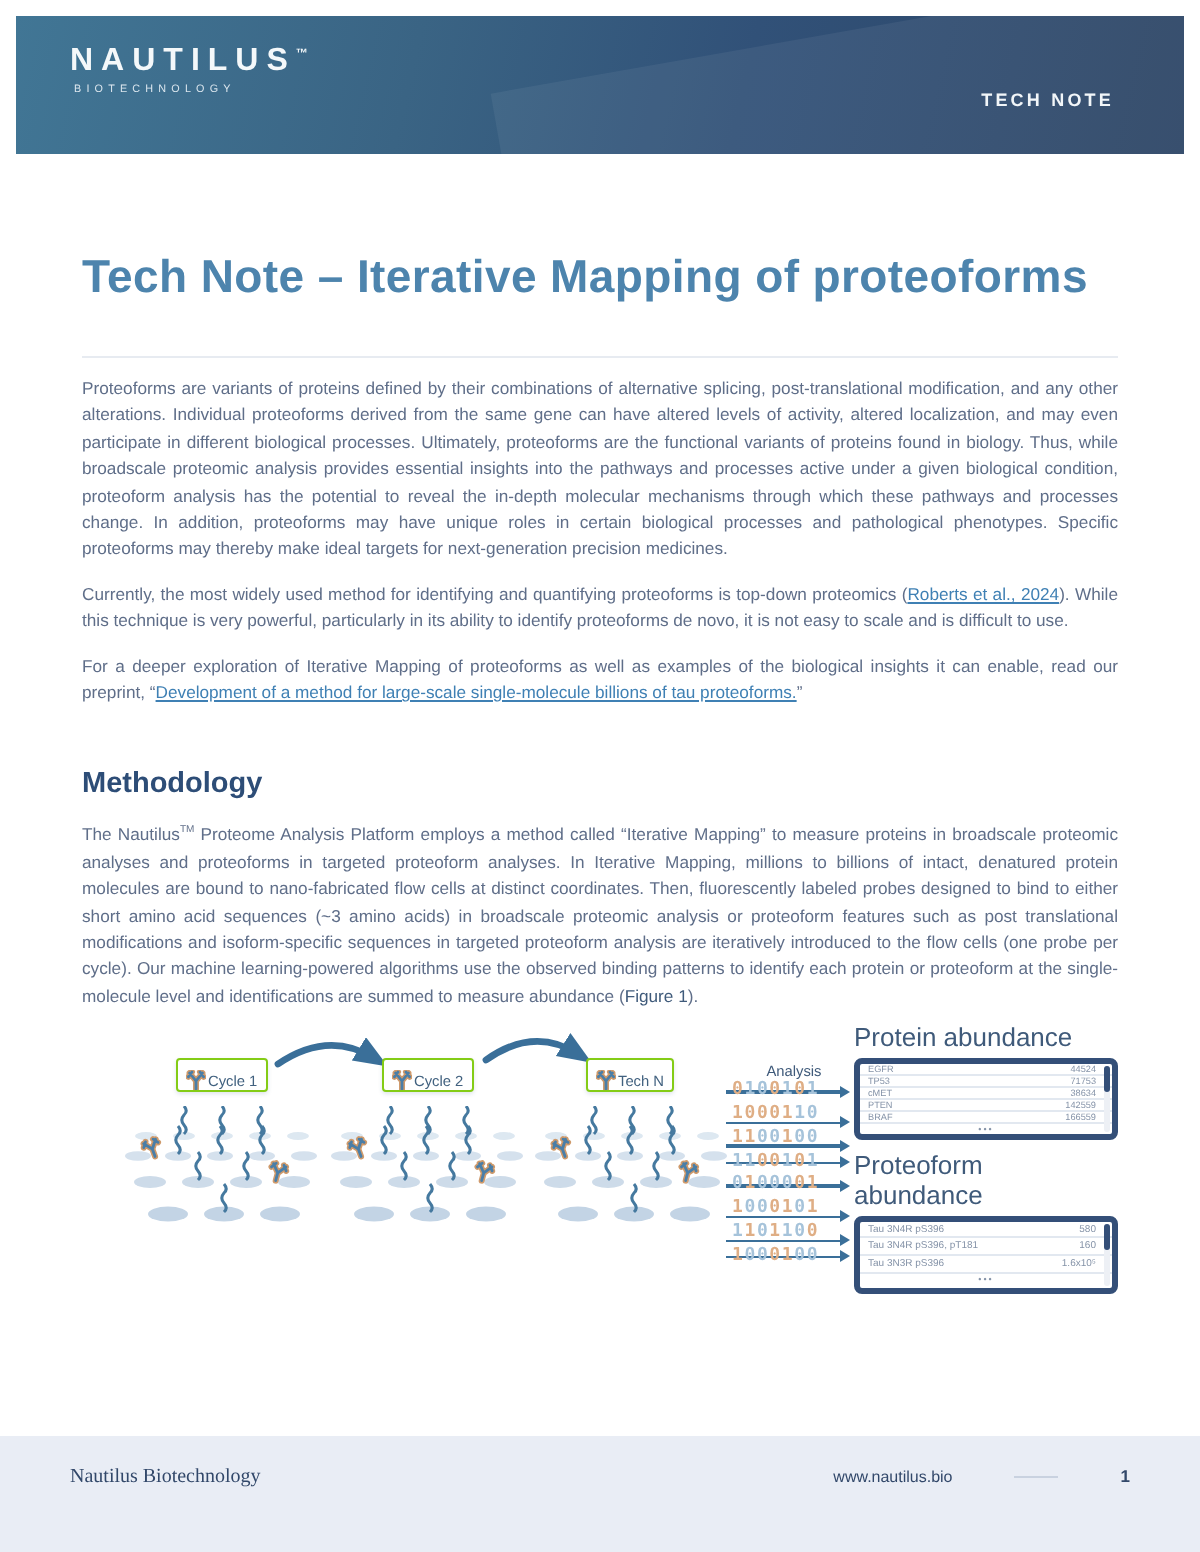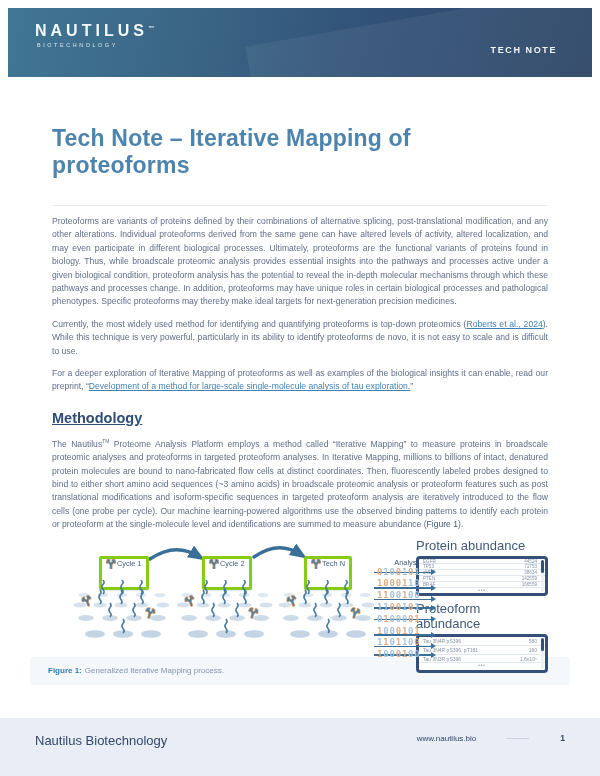--- a/index.html
+++ b/index.html
@@ -12,35 +12,35 @@
           background:linear-gradient(103deg,#417695 0%,#3a6484 34%,#315178 62%,#2c4565 100%); }
   .band::after { content:""; position:absolute; right:-40px; bottom:-46px; width:380px; height:110px;
           background:rgba(255,255,255,0.06); transform:rotate(-10deg); }
   .logo { position:absolute; left:27px; top:14px; color:#fff; }
   .logo-word { font-size:16px; font-weight:700; letter-spacing:4px; color:#f4f8fa; }
   .logo-word .tm { font-size:6px; vertical-align:super; letter-spacing:0; }
   .logo-sub { margin-top:2px; font-size:5.4px; letter-spacing:2.6px; color:#dbe6ee; padding-left:2px; }
   .doctype { position:absolute; right:35px; top:37px; color:#f2f6f9; font-size:9px; font-weight:700; letter-spacing:1.6px; }
 
   
-  main { padding:0 52px; flex:0 0 auto; }
+  main { padding:0 41px; flex:0 0 auto; }
   h1 { margin-top:48px; font-size:23px; font-weight:700; color:#4d84ad; letter-spacing:0.2px; }
   .rule { border:none; border-top:1px solid #e7ebf1; margin:26px 0 0 0; }
   h2 { margin-top:13px; font-size:14.5px; font-weight:700; color:#2d4d77; }
-  h2.mt { margin-top:16px;text-decoration:underline; }
+  h2.mt { margin-top:31px; }
   p { margin-top:9px; font-size:8.6px; line-height:13.4px; color:#5f6e89; text-align:justify; }
   a.doclink { color:#3f80b4; text-decoration:underline; cursor:pointer; }
   .figref { font-weight:400; color:#3f5a7a; }
   sup.tmsup { font-size:5px; }
 
   
   .fig { position:relative; height:112px; margin-top:6px; }
   .fig-left { position:absolute; left:0; top:0; width:320px; height:112px; }
-  .cycle-box { position:absolute; top:18px; height:34px; background:#fff; border:3px solid #84cc16; border-radius:2px;
-               box-shadow:0 1px 2px rgba(50,80,120,0.15); display:flex; align-items:flex-start; gap:1px; padding:0 4px; }
+  .cycle-box { position:absolute; top:18px; height:17px; background:#fff; border:1px solid #84cc16; border-radius:2px;
+               box-shadow:0 1px 2px rgba(50,80,120,0.15); display:flex; align-items:flex-end; gap:1px; padding:0 4px; }
   .cycle-box span { font-size:7.4px; color:#41617f; white-space:nowrap; }
   .arrows { position:absolute; left:0; top:0; width:320px; height:40px; }
   .cluster { position:absolute; top:42px; width:100px; height:64px; }
 
   .analysis { position:absolute; left:325px; top:0; width:70px; height:112px; }
   .an-label { font-size:7.4px; color:#3f5a7a; text-align:center; width:62px;margin-top:20px; }
   .brow { position:relative; width:58px; height:11.7px; margin-top:0.1px; font-family:"DejaVu Sans Mono", monospace;
           font-size:9px; font-weight:700; letter-spacing:0.8px; line-height:11.7px; }
   .brow:first-of-type { margin-top:3px; }
   .digits { position:relative; z-index:2; }
@@ -64,21 +64,21 @@
 
   
   .caption { margin:7px 30px 0 30px; height:28px; background:#f5f8fb; border-radius:3px;
              display:flex; align-items:center; padding-left:18px; font-size:8px; }
   .cap-label { font-weight:700; color:#2e7bb1; margin-right:3px; }
   .cap-text { color:#8294ac; }
 
   
   footer { margin-top:auto; height:58px; background:#e9edf5; padding:15px 35px 0 35px;
            display:flex; justify-content:space-between; align-items:flex-start; }
-  .ft-left { font-size:13px; color:#32486a; }
+  .ft-left { font-size:10px; color:#32486a;font-family:Liberation Serif, serif; }
   .ft-right { display:flex; align-items:center;gap:20px; }
   .ft-site { font-size:8px; color:#32486a; }
   .ft-div { display:inline-block; width:22px; height:1px; background:#c9d2e0; margin:0 11px; }
   .ft-page { font-size:8.5px; font-weight:700; color:#32486a; }
 </style>
 </head>
 <body>
 
 <div class="page">
 
@@ -89,21 +89,21 @@
     </div>
     <div class="doctype">TECH NOTE</div>
   </header>
 
   <main>
     <h1>Tech Note – Iterative Mapping of proteoforms</h1>
     <hr class="rule">
 
     <p>Proteoforms are variants of proteins defined by their combinations of alternative splicing, post-translational modification, and any other alterations. Individual proteoforms derived from the same gene can have altered levels of activity, altered localization, and may even participate in different biological processes. Ultimately, proteoforms are the functional variants of proteins found in biology. Thus, while broadscale proteomic analysis provides essential insights into the pathways and processes active under a given biological condition, proteoform analysis has the potential to reveal the in-depth molecular mechanisms through which these pathways and processes change. In addition, proteoforms may have unique roles in certain biological processes and pathological phenotypes. Specific proteoforms may thereby make ideal targets for next-generation precision medicines.</p>
     <p><span>Currently, the most widely used method for identifying and quantifying proteoforms is top-down proteomics (</span><a class="doclink">Roberts et al., 2024</a><span>). While this technique is very powerful, particularly in its ability to identify proteoforms de novo, it is not easy to scale and is difficult to use.</span></p>
-    <p><span>For a deeper exploration of Iterative Mapping of proteoforms as well as examples of the biological insights it can enable, read our preprint, “</span><a class="doclink">Development of a method for large-scale single-molecule analysis of tau exploration.</a><span>”</span></p>
+    <p><span>For a deeper exploration of Iterative Mapping of proteoforms as well as examples of the biological insights it can enable, read our preprint, “</span><a class="doclink">Development of a method for large-scale single-molecule billions of tau proteoforms.</a><span>”</span></p>
 
     <h2 class="mt">Methodology</h2>
     <p><span>The Nautilus</span><sup class="tmsup">TM</sup><span> Proteome Analysis Platform employs a method called “Iterative Mapping” to measure proteins in broadscale proteomic analyses and proteoforms in targeted proteoform analyses. In Iterative Mapping, millions to billions of intact, denatured protein molecules are bound to nano-fabricated flow cells at distinct coordinates. Then, fluorescently labeled probes designed to bind to either short amino acid sequences (~3 amino acids) in broadscale proteomic analysis or proteoform features such as post translational modifications and isoform-specific sequences in targeted proteoform analysis are iteratively introduced to the flow cells (one probe per cycle). Our machine learning-powered algorithms use the observed binding patterns to identify each protein or proteoform at the single-molecule level and identifications are summed to measure abundance (</span><span class="figref">Figure 1</span><span>).</span></p>
 
     <div class="fig">
 
       <svg width="0" height="0" style="position:absolute">
         <defs>
           <marker id="ah" markerWidth="5" markerHeight="5" refX="2.6" refY="2" orient="auto">
             <path d="M0,0 L5,2 L0,4 z" fill="#3a6f99"></path>
@@ -240,24 +240,20 @@
           <div class="tdots">•••</div>
           <div class="sb">
               <div class="sb-thumb"></div>
             </div>
         </div>
       </div>
     </div>
 
   </main>
 
-  <div class="caption">
-    <span class="cap-label">Figure 1:</span>
-    <span class="cap-text">Generalized Iterative Mapping process.</span>
-  </div>
 
   <footer>
     <div class="ft-left">Nautilus Biotechnology</div>
     <div class="ft-right">
       <span class="ft-site">www.nautilus.bio</span>
       <span class="ft-div"></span>
       <span class="ft-page">1</span>
     </div>
   </footer>
 

